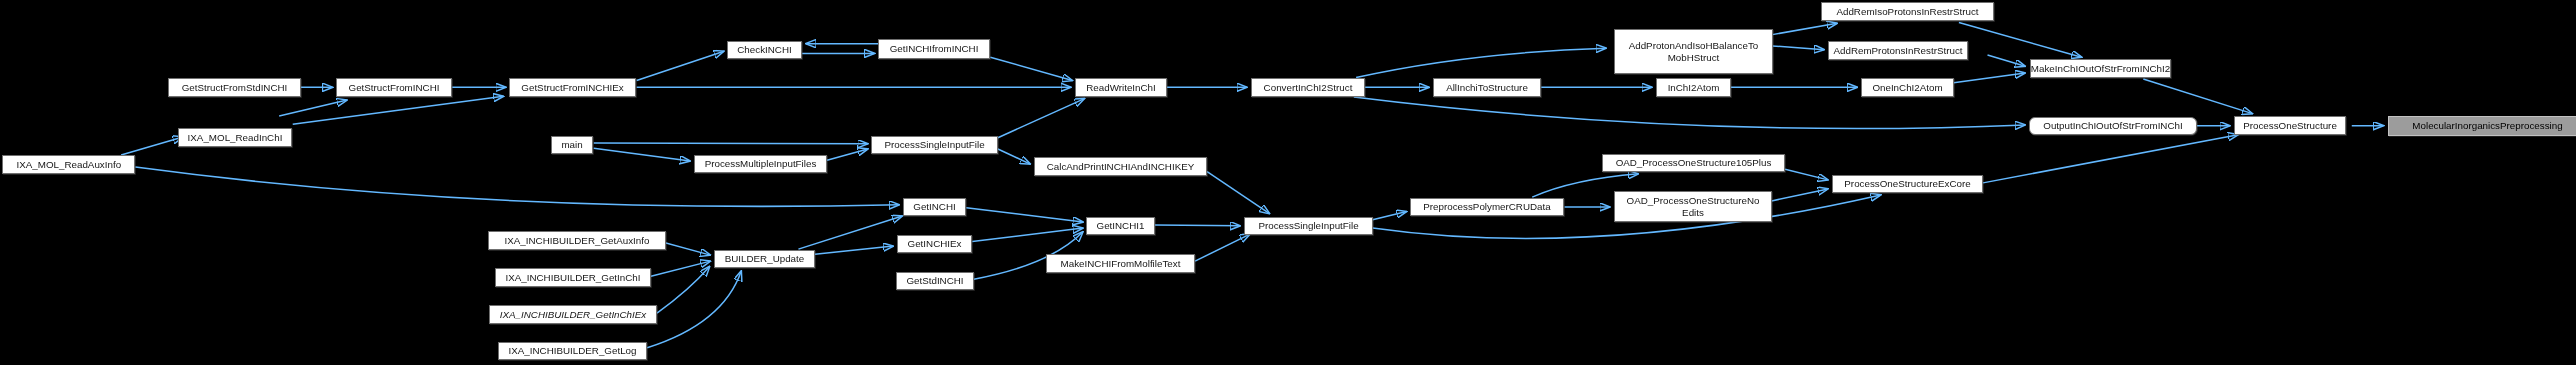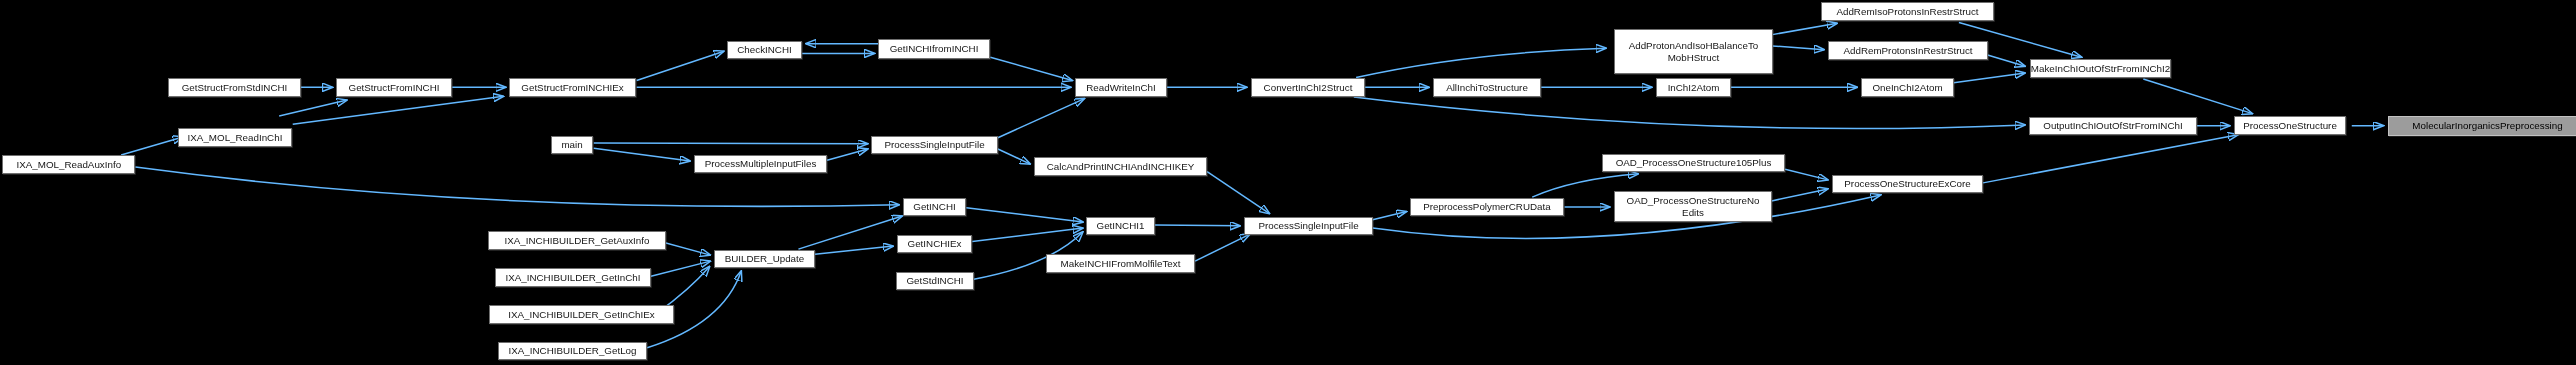--- a/index.html
+++ b/index.html
@@ -101,36 +101,36 @@
     <div class="node" style="left: 1075px; top: 78px; width: 92px; height: 19px;">ReadWriteInChI</div>
     <div class="node" style="left: 871px; top: 136px; width: 127px; height: 18px;">ProcessSingleInputFile</div>
     <div class="node" style="left: 694px; top: 155px; width: 133px; height: 18px;">ProcessMultipleInputFiles</div>
     <div class="node" style="left: 1034px; top: 157px; width: 173px; height: 19px;">CalcAndPrintINCHIAndINCHIKEY</div>
     <div class="node" style="left: 903px; top: 198px; width: 63px; height: 18px;">GetINCHI</div>
     <div class="node" style="left: 897px; top: 235px; width: 75px; height: 18px;">GetINCHIEx</div>
     <div class="node" style="left: 896px; top: 272px; width: 78px; height: 18px;">GetStdINCHI</div>
     <div class="node" style="left: 714px; top: 250px; width: 101px; height: 18px;">BUILDER_Update</div>
     <div class="node" style="left: 488px; top: 231px; width: 178px; height: 19px;">IXA_INCHIBUILDER_GetAuxInfo</div>
     <div class="node" style="left: 495px; top: 268px; width: 156px; height: 19px;">IXA_INCHIBUILDER_GetInChI</div>
-    <div class="node" style="left: 489px; top: 305px; width: 185px; height: 19px;">IXA_INCHIBUILDER_GetInChIEx</div>
+    <div class="node" style="left: 489px; top: 305px; width: 168px; height: 19px; font-style: italic;">IXA_INCHIBUILDER_GetInChIEx</div>
     <div class="node" style="left: 498px; top: 342px; width: 149px; height: 18px;">IXA_INCHIBUILDER_GetLog</div>
     <div class="node" style="left: 1086px; top: 217px; width: 69px; height: 18px;">GetINCHI1</div>
     <div class="node" style="left: 1046px; top: 254px; width: 149px; height: 19px;">MakeINCHIFromMolfileText</div>
     <div class="node" style="left: 1244px; top: 217px; width: 129px; height: 18px;">ProcessSingleInputFile</div>
     <div class="node" style="left: 1410px; top: 198px; width: 154px; height: 18px;">PreprocessPolymerCRUData</div>
     <div class="node" style="left: 1602px; top: 154px; width: 183px; height: 18px;">OAD_ProcessOneStructure105Plus</div>
     <div class="node" style="left: 1614px; top: 191px; width: 158px; height: 31px;">OAD_ProcessOneStructureNo
 Edits</div>
     <div class="node" style="left: 1832px; top: 175px; width: 151px; height: 18px;">ProcessOneStructureExCore</div>
     <div class="node" style="left: 1251px; top: 78px; width: 114px; height: 19px;">ConvertInChI2Struct</div>
     <div class="node" style="left: 1433px; top: 78px; width: 108px; height: 19px;">AllInchiToStructure</div>
     <div class="node" style="left: 1656px; top: 78px; width: 75px; height: 19px;">InChI2Atom</div>
     <div class="node" style="left: 1861px; top: 78px; width: 93px; height: 19px;">OneInChI2Atom</div>
     <div class="node" style="left: 1614px; top: 29px; width: 159px; height: 45px;">AddProtonAndIsoHBalanceTo
 MobHStruct</div>
     <div class="node" style="left: 1821px; top: 2.3px; width: 173px; height: 19px;">AddRemIsoProtonsInRestrStruct</div>
-    <div class="node" style="left: 1828px; top: 41px; width: 160px; height: 19px;">AddRemProtonsInRestrStruct</div>
+    <div class="node" style="left: 1828px; top: 41px; width: 140px; height: 19px;">AddRemProtonsInRestrStruct</div>
     <div class="node" style="left: 2030px; top: 59px; width: 141px; height: 19px;">MakeInChIOutOfStrFromINChI2</div>
-    <div class="node" style="left: 2029px; top: 117px; width: 168px; height: 18px;">OutputInChIOutOfStrFromINChI</div>
+    <div class="node" style="left: 2029px; top: 117px; width: 168px; height: 18px; border-radius: 6px;">OutputInChIOutOfStrFromINChI</div>
     <div class="node" style="left: 2234px; top: 116px; width: 112px; height: 19px;">ProcessOneStructure</div>
     <div class="node highlight" style="left: 2388px; top: 116px; width: 199px; height: 19.6px;">MolecularInorganicsPreprocessing</div>
   </div>
 
 
 </body></html>

